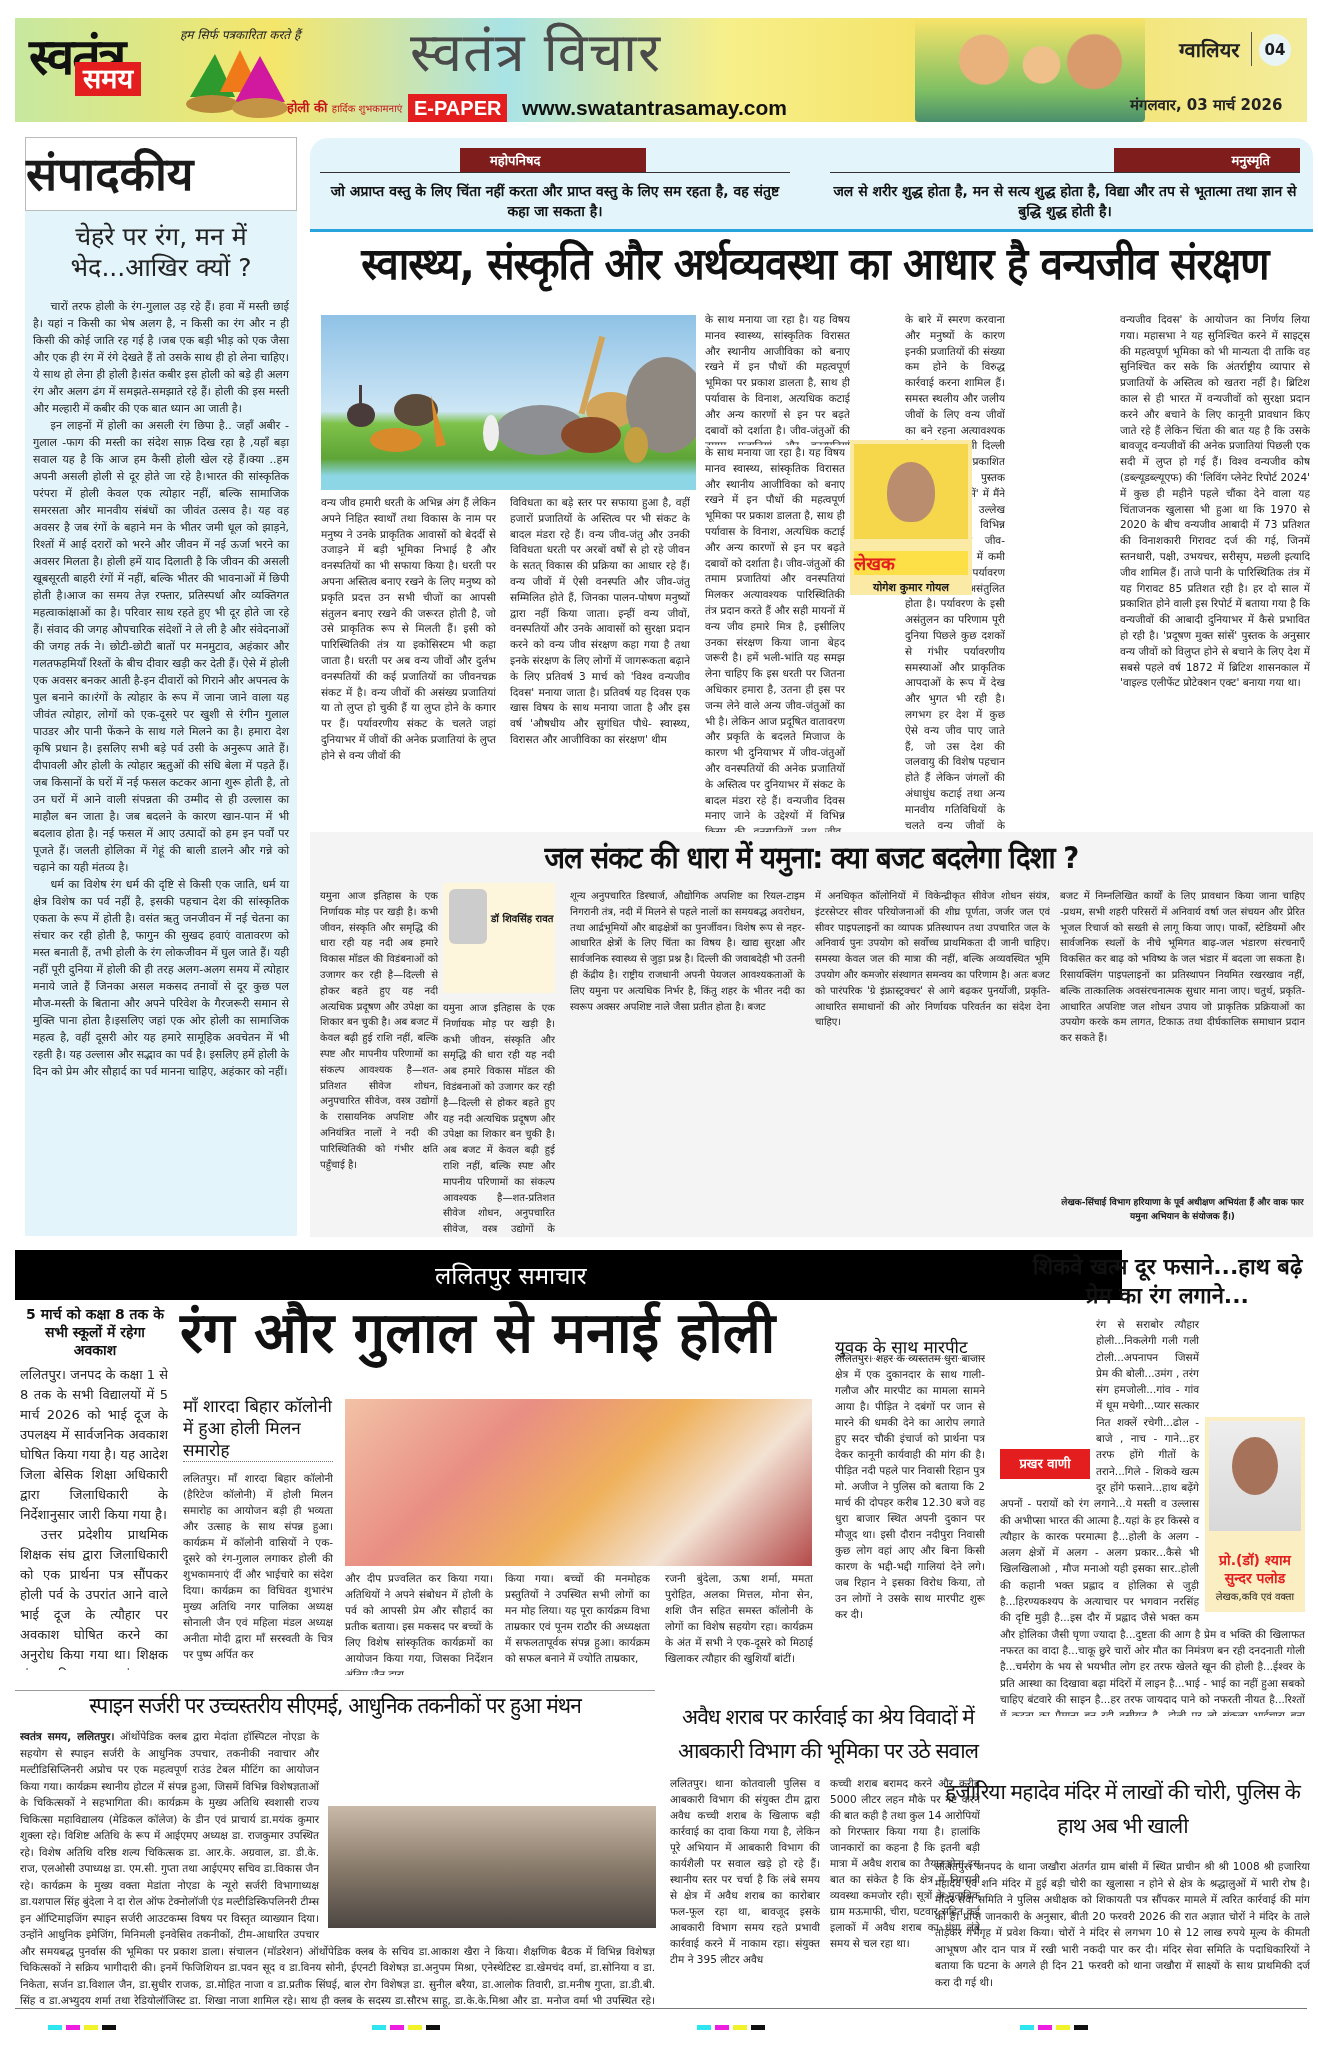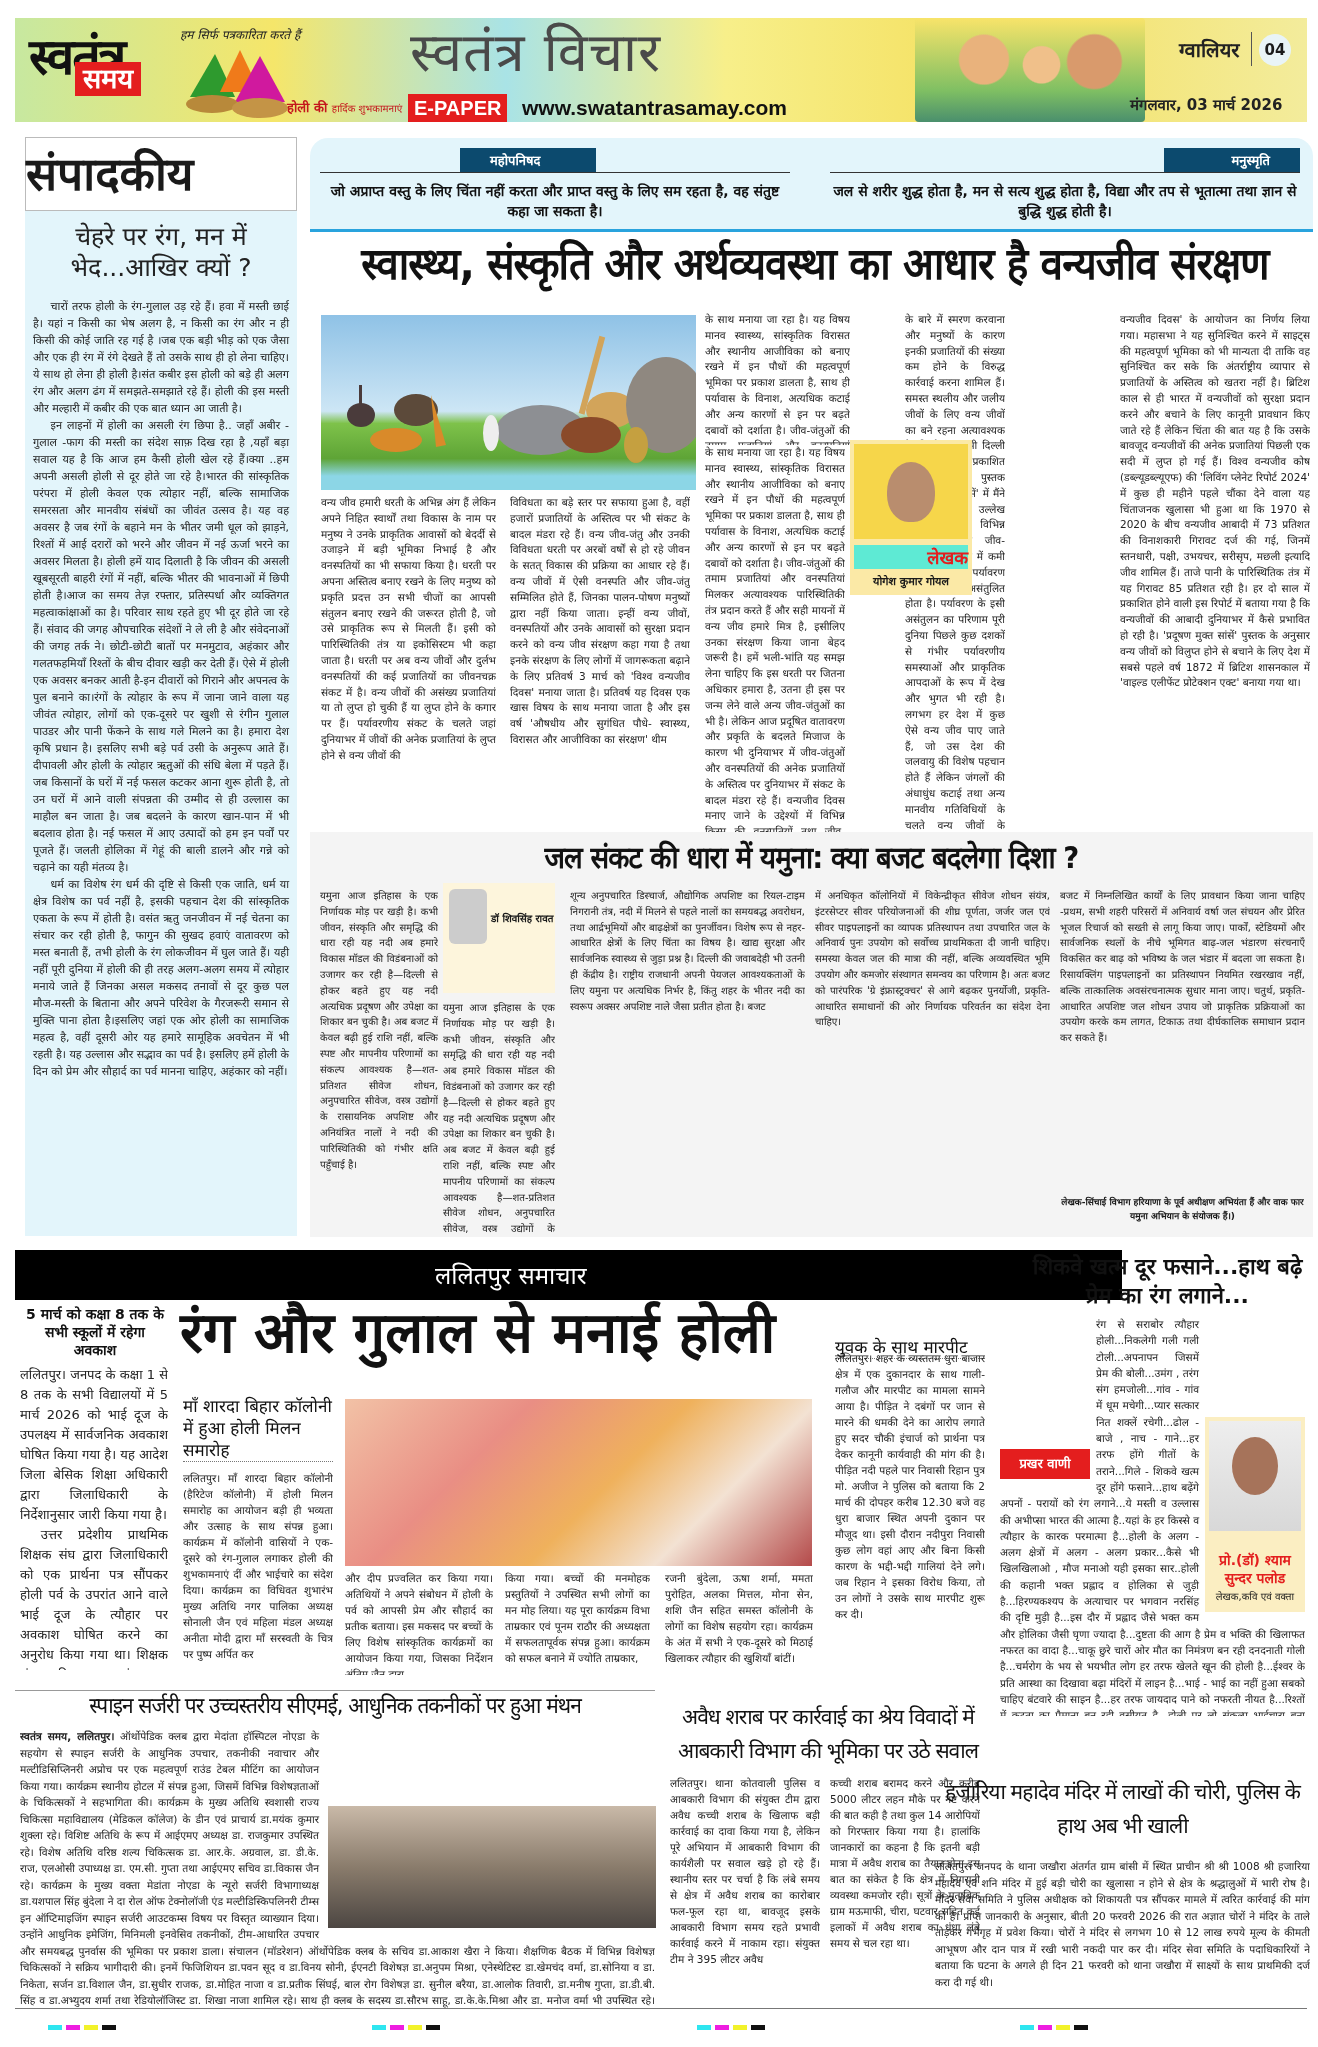--- a/index.html
+++ b/index.html
@@ -23,32 +23,32 @@
 .date{left:1115px;top:76px;font-size:15px;font-weight:bold;color:#222}
 
 #edit-hd{left:25px;top:137px;width:272px;height:74px;border:1px solid #bbb;background:#fff;text-align:left;font-size:46px;font-weight:bold;line-height:72px;font-family:"DejaVu Serif",serif}
 #edit-body{left:25px;top:211px;width:272px;height:1025px;background:#e3f5fb;padding:10px 8px}
 #edit-body h2{font-weight:normal;font-size:25px;text-align:center;line-height:1.25;margin-bottom:14px;color:#222}
 .txt{font-size:11px;line-height:17px;text-align:justify;color:#222}
 .txt p{text-indent:1.6em}
 
 #quotes{left:310px;top:138px;width:1003px;height:94px;background:#e3f5fb;border-radius:18px 18px 0 0;border-bottom:3px solid #29a3dd}
 .qbox{top:10px;width:470px;text-align:center}
-.qlab{display:inline-block;background:#0c4a6e;color:#fff;font-weight:bold;font-size:13px;padding:3px 30px;width:136px}
+.qlab{display:inline-block;background:#7f1d1d;color:#fff;font-weight:bold;font-size:13px;padding:3px 30px;width:186px}
 .qline{height:1px;background:#333;margin:0 0 8px}
 .qtext{font-size:14px;font-weight:bold;line-height:20px;color:#111}
 
 .h1{font-weight:bold;color:#111;font-family:"DejaVu Sans",sans-serif;letter-spacing:-1px;line-height:1}
 #h-wild{left:320px;top:242px;width:990px;font-size:44px;text-align:center;transform:scaleX(.92);transform-origin:center}
 #wild-img{left:321px;top:315px;width:375px;height:175px;background:linear-gradient(180deg,#8fc2e6 0%,#cde6f5 55%,#7ec24a 62%,#5ea436 82%,#8cd6e6 92%);overflow:hidden}
 .col{font-size:10.5px;line-height:15.8px;text-align:justify;color:#222}
 #author1{left:850px;top:440px;width:122px;height:155px;background:#fbe9a6;padding:4px}
 #author1 .ph{width:114px;height:95px;background:linear-gradient(180deg,#f6d64a 0 100%);position:relative}
 #author1 .ph::after{content:"";position:absolute;left:33px;top:18px;width:48px;height:60px;border-radius:50% 50% 45% 45%;background:#b98d6e}
-#author1 .lab{background:#5eead4;color:#e41e1e;text-align:right;font-size:18px;font-weight:bold;margin-top:6px}
+#author1 .lab{background:#fde047;color:#e41e1e;text-align:left;font-size:18px;font-weight:bold;margin-top:12px}
 #author1 .nm{text-align:center;font-size:11px;font-weight:bold;margin-top:4px}
 
 #yam-box{left:310px;top:832px;width:1003px;height:405px;background:#f4f4f4}
 #h-yam{left:310px;top:843px;width:1003px;font-size:30px;text-align:center;transform:scaleX(.92)}
 #author2{left:443px;top:883px;width:112px;height:110px;background:#fdf5dc}
 #author2 .ph{left:6px;top:6px;width:38px;height:55px;background:#ccc;border-radius:6px}
 #author2 .nm{left:48px;top:28px;font-size:10px;font-weight:bold}
 
 #lalit-bar{left:15px;top:1250px;width:1107px;height:50px;background:#000}
 #lalit-bar span{position:absolute;left:420px;top:8px;color:#fff;font-size:24px}

